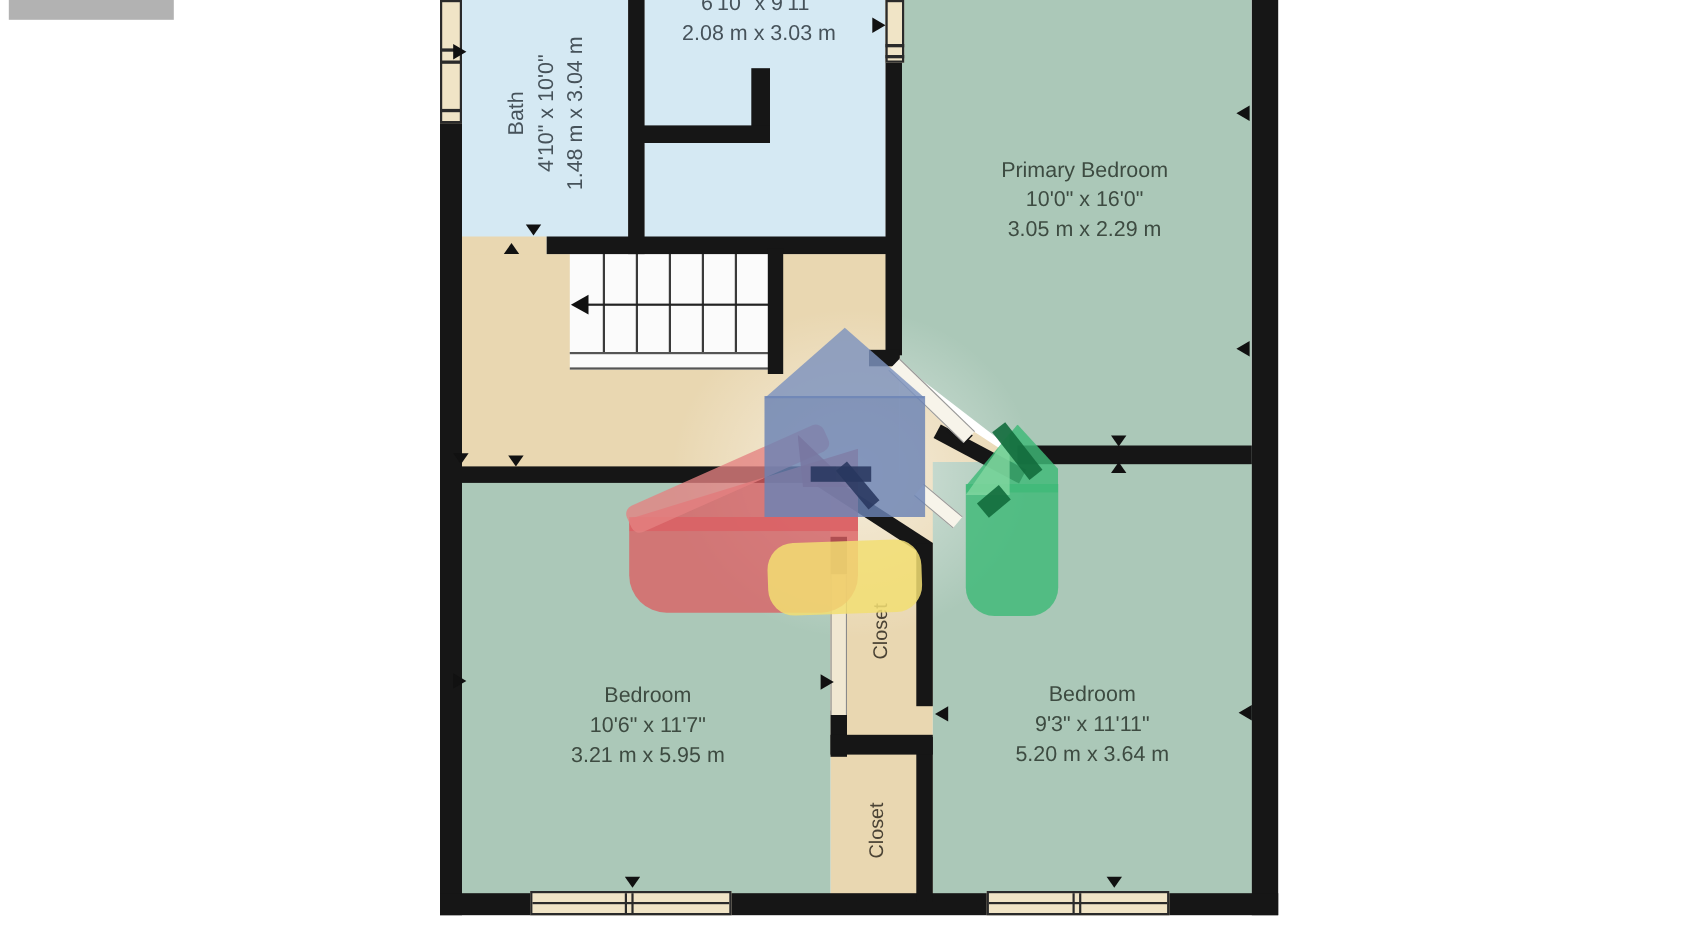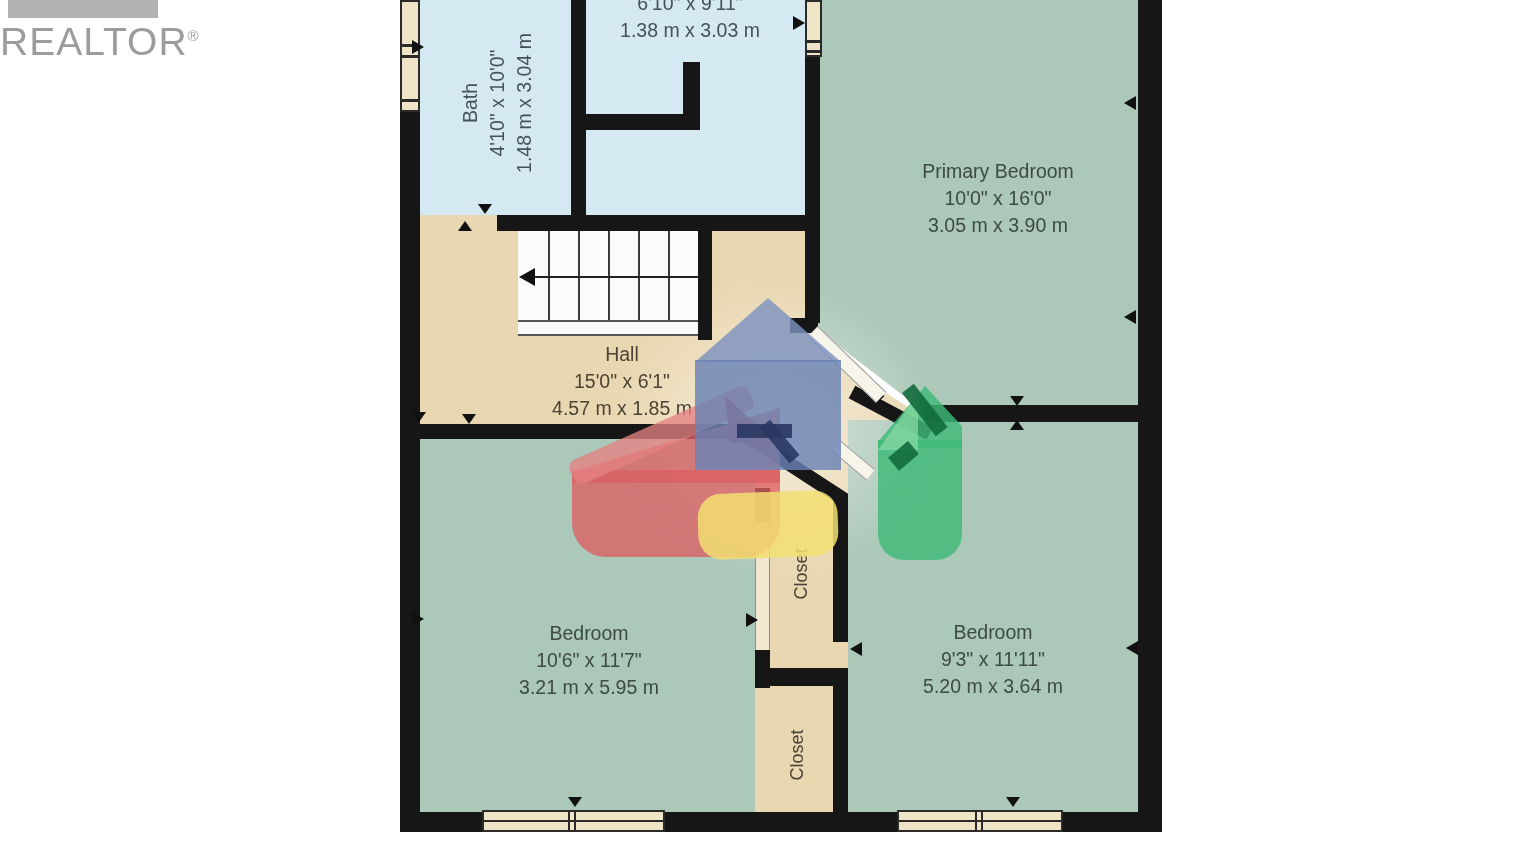--- a/index.html
+++ b/index.html
@@ -76,21 +76,20 @@
      transform:rotate(-38deg);transform-origin:top left;}
   #wm-green-glyph2{left:508px;top:441px;width:17px;height:26px;background:rgba(18,108,60,0.9);
      transform:rotate(50deg);transform-origin:top left;}
 </style>
 </head>
 <body>
 
 <div id="canvas">
 
   <div class="abs" id="logo-block"></div>
-  <div class="abs" id="logo-text"><span>REALTOR</span><sup>®</sup></div>
 
   <div class="abs" id="plan">
 
     <div class="fill blue" style="left:20px;top:0;width:151px;height:231px;"></div>
     <div class="fill blue" style="left:186px;top:0;width:219px;height:231px;"></div>
     <div class="fill tan" style="left:20px;top:215px;width:77px;height:20px;"></div>
     <div class="fill green" style="left:405px;top:0;width:333px;height:420px;clip-path:polygon(13px 0,333px 0,333px 420px,130px 420px,13px 330px,13px 0);"></div>
     <div class="fill tan" style="left:20px;top:231px;width:398px;height:207px;"></div>
     <div class="fill tan" style="left:418px;top:330px;width:120px;height:185px;clip-path:polygon(0 0,67px 62px,117px 95px,40px 168px,0 160px);"></div>
     <div class="fill tan" style="left:355px;top:430px;width:93px;height:388px;"></div>
@@ -168,31 +167,26 @@
     <div class="arr arr-d" style="left:610px;top:396px;"></div>
     <div class="arr arr-u" style="left:610px;top:420px;"></div>
 
     <div class="label lab-blue vrot" style="left:97px;top:103px;">
       <div>Bath</div>
       <div>4'10" x 10'0"</div>
       <div>1.48 m x 3.04 m</div>
     </div>
     <div class="label lab-blue" style="left:290px;top:-10px;transform:translateX(-50%);">
       <div>6'10" x 9'11"</div>
-      <div>1.38 m x 3.03 m</div>
-    </div>
-    <div class="label lab-green hcent" style="left:586px;top:198px;margin-left:12px;">
+      <div>2.08 m x 3.03 m</div>
+    </div>
+    <div class="label lab-green hcent" style="left:586px;top:182px;">
       <div>Primary Bedroom</div>
       <div>10'0" x 16'0"</div>
-      <div>3.05 m x 3.90 m</div>
-    </div>
-    <div class="label lab-tan hcent" style="left:222px;top:381px;">
-      <div>Hall</div>
-      <div>15'0" x 6'1"</div>
-      <div>4.57 m x 1.85 m</div>
+      <div>3.05 m x 2.29 m</div>
     </div>
     <div class="label lab-green hcent" style="left:189px;top:660px;">
       <div>Bedroom</div>
       <div>10'6" x 11'7"</div>
       <div>3.21 m x 5.95 m</div>
     </div>
     <div class="label lab-green hcent" style="left:593px;top:659px;">
       <div>Bedroom</div>
       <div>9'3" x 11'11"</div>
       <div>5.20 m x 3.64 m</div>

